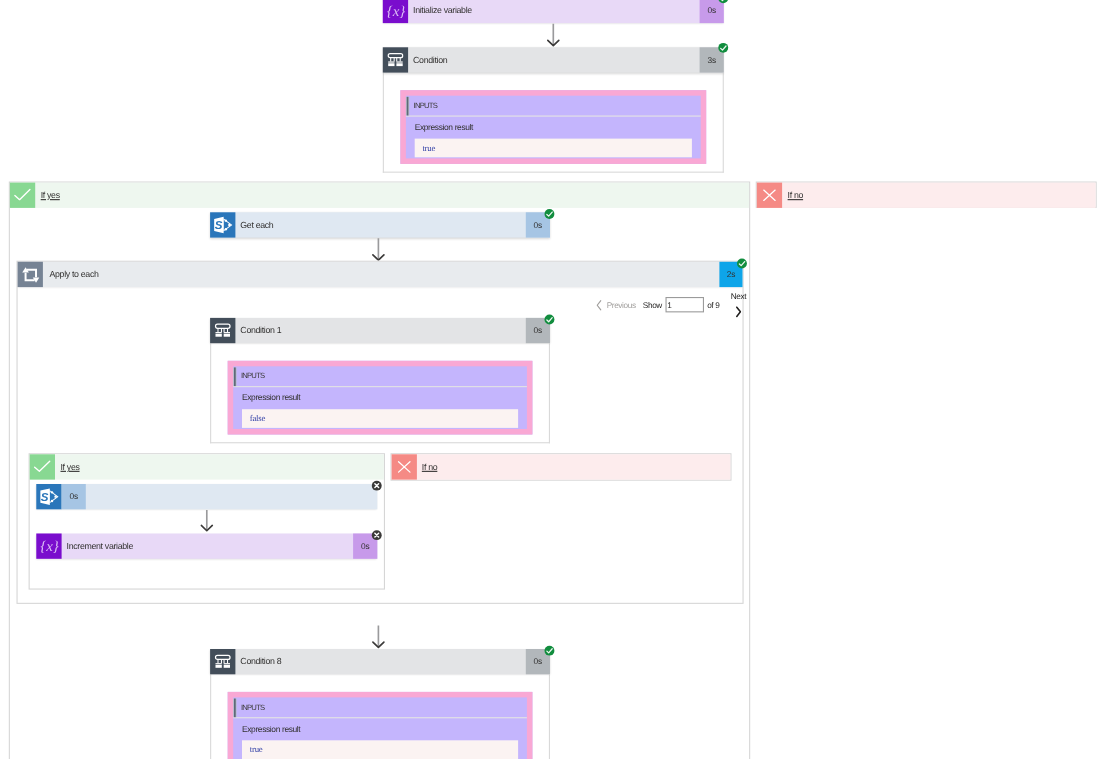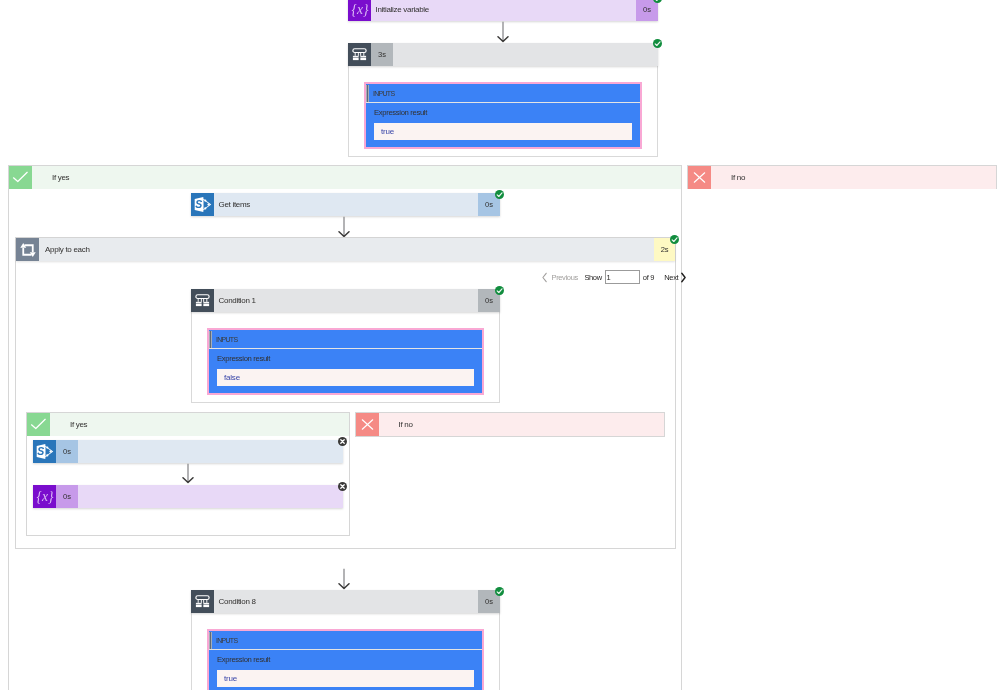--- a/index.html
+++ b/index.html
@@ -15,55 +15,55 @@
               font-size:8px;letter-spacing:-0.3px;color:#323130;}
   .card-dur{flex:0 0 auto;display:flex;align-items:center;justify-content:center;
             width:22px;font-size:7.6px;letter-spacing:-0.1px;color:#323130;}
   .card-body{background:#fff;border:1px solid #d9d9d9;border-top:none;box-sizing:border-box;padding:16px 15px 0 15px;overflow:hidden;}
 
   .badge{position:absolute;width:9px;height:9px;border-radius:50%;
          display:flex;align-items:center;justify-content:center;z-index:6;}
   .badge svg{display:block;}
 
   
-  .inputs-box{border:2px solid #f9a8d4;background:#3b82f6;box-sizing:border-box;}
+  .inputs-box{border:5px solid #f9a8d4;background:#c4b5fd;box-sizing:border-box;}
   .inputs-hdr{height:18px;display:flex;align-items:center;border-bottom:1px solid #e4e4e4;
               position:relative;padding-left:7px;}
   .inputs-hdr:before{content:"";position:absolute;left:0px;top:0.8px;bottom:-0.2px;width:3px;background:linear-gradient(to right,#b5bcc4 0%,#b5bcc4 12%,#5e6a78 38%,#5e6a78 62%,#b5bcc4 88%,#b5bcc4 100%);}
   .inputs-hdr span{font-size:7px;letter-spacing:-0.72px;color:#3b3a39;}
   .field-label{font-size:7.7px;letter-spacing:-0.35px;color:#323130;padding:3px 0 0 8px;line-height:13px;}
   .field-value{background:#fbf3f2;height:17px;display:flex;align-items:center;margin:4px 8px 0 8px;
-               padding-left:7px;font-size:8px;letter-spacing:-0.2px;color:#3845a8;}
+               padding-left:7px;font-size:8px;letter-spacing:-0.2px;color:#3845a8;font-family:Liberation Serif, serif;}
 
   
   .scope{position:absolute;box-sizing:border-box;border:1px solid #d6d6d6;background:#fff;}
   .scope-head{height:23px;display:flex;align-items:stretch;}
   .scope-ico{width:23px;height:23px;flex:0 0 23px;display:flex;align-items:center;justify-content:center;}
-  .scope-lbl{flex:1 1 auto;display:flex;align-items:center;padding-left:20px;font-size:8px;letter-spacing:-0.3px;color:#323130;}
+  .scope-lbl{flex:1 1 auto;display:flex;align-items:center;padding-left:5px;font-size:8px;letter-spacing:-0.3px;color:#323130;text-decoration:underline;}
 
   
   .loop{position:absolute;box-sizing:border-box;border:1px solid #d6d6d6;background:#fff;}
   .loop-head{height:23px;display:flex;align-items:stretch;background:#e8ebee;
              box-shadow:0 1px 2px 0 rgba(0,0,0,.12);position:relative;}
   .loop-ico{width:23px;height:23px;flex:0 0 23px;display:flex;align-items:center;justify-content:center;background:#768394;}
   .loop-lbl{flex:1 1 auto;display:flex;align-items:center;padding-left:6px;font-size:8px;letter-spacing:-0.3px;color:#323130;}
   .loop-dur{flex:0 0 auto;width:21px;display:flex;align-items:center;justify-content:center;
-            font-size:7.6px;letter-spacing:-0.15px;color:#323130;background:#fef9c3;}
+            font-size:7.6px;letter-spacing:-0.15px;color:#323130;background:#0ea5e9;}
 
   
   .pager{position:absolute;display:flex;align-items:center;
          font-size:7.5px;letter-spacing:-0.35px;color:#201f1e;height:14px;}
   .pager .prev{color:#a19f9d;display:flex;align-items:center;gap:4.5px;}
   .pager .next{color:#201f1e;display:flex;align-items:center;gap:3.2px;}
   .pager .show{margin-left:6.5px;}
   .pager input{width:35.7px;height:14px;margin-left:2.8px;border:1px solid #9b9b9b;
                font-size:7.5px;letter-spacing:-0.35px;font-family:inherit;padding:0 1px;color:#201f1e;
                box-sizing:border-box;background:#fff;outline:none;}
   .pager .of{margin-left:2.6px;}
-  .pager .next{margin-left:10.3px;}
+  .pager .next{margin-left:10.3px;flex-direction:column;}
 
   .arrow{position:absolute;}
 </style>
 </head>
 <body>
 
 <div class="card" style="left:348px;top:-2px;width:310px;">
   <div class="card-head" style="background:#e8d9f7;">
     <div class="card-icon" style="background:#7a0dcd;">
       <svg width="20" height="20" viewBox="0 0 20 20">
@@ -93,20 +93,21 @@
         <rect x="5.4" y="10.9" width="1.9" height="6.8" fill="#fff"></rect>
         <rect x="11.7" y="10.9" width="1.9" height="6.8" fill="#fff"></rect>
         <rect x="16.4" y="10.9" width="1.9" height="6.8" fill="#fff"></rect>
         <rect x="22.7" y="10.9" width="1.9" height="6.8" fill="#fff"></rect>
         <rect x="1.8" y="17.7" width="11.5" height="2.2" fill="#fff"></rect>
         <rect x="16.7" y="17.7" width="11.5" height="2.2" fill="#fff"></rect>
         <rect x="1.8" y="21" width="11.5" height="5.2" fill="#fff"></rect>
         <rect x="16.7" y="21" width="11.5" height="5.2" fill="#fff"></rect>
       </svg>
     </div>
+    <div class="card-title">Condition</div>
     <div class="card-dur" style="background:#b2b7bb;">3s</div>
   </div>
   <div class="card-body" style="height:91px;">
     <div class="inputs-box" style="height:67px;">
       <div class="inputs-hdr">
           <span>INPUTS</span>
         </div>
       <div class="field-label">Expression result</div>
       <div class="field-value">true</div>
     </div>
@@ -146,21 +147,21 @@
       <svg width="23" height="23" viewBox="0 0 46 46">
         <path d="M24 11 L40.5 23 L24 35 Z" fill="#fff"></path>
         <path d="M24.6 13.2 L37.3 23 L24.6 32.8 Z" fill="#2a76ba"></path>
         <circle cx="28.6" cy="15.2" r="2.2" fill="#fff"></circle>
         <circle cx="28.6" cy="30.8" r="2.2" fill="#fff"></circle>
         <circle cx="35" cy="23" r="2.2" fill="#fff"></circle>
         <path d="M7.4 12 L24.6 8 L24.6 38 L7.4 34 Z" fill="#fff"></path>
         <text x="15.3" y="30.3" font-family="'Liberation Sans',sans-serif" font-size="21" font-weight="bold" font-style="italic" fill="#2a76ba" text-anchor="middle">S</text>
       </svg>
     </div>
-    <div class="card-title">Get items</div>
+    <div class="card-title">Get each</div>
     <div class="card-dur" style="background:#a6c5e4;">0s</div>
   </div>
   <div class="badge" style="left:303.9px;top:-3.3px;background:#118d3e;">
     <svg width="9" height="9" viewBox="0 0 18 18">
         <path d="M4.3 9.9 L7.6 13 L14 5.6" stroke="#fff" stroke-width="2.3" fill="none" stroke-linecap="round" stroke-linejoin="round" opacity="0.92"></path>
       </svg>
   </div>
 </div>
 
 <svg class="arrow" style="left:338px;top:216px;" width="13" height="22">
@@ -289,20 +290,21 @@
   <path d="M1 14.7 L6 19.5 L11 14.7" stroke="#3b3a39" stroke-width="1.5" fill="none" stroke-linecap="round" stroke-linejoin="round"></path>
 </svg>
 
 <div class="card" style="left:33px;top:485px;width:310px;">
   <div class="card-head" style="background:#e8d9f7;">
     <div class="card-icon" style="background:#7a0dcd;">
       <svg width="20" height="20" viewBox="0 0 20 20">
           <text x="10" y="14.1" font-family="'Liberation Serif',serif" font-size="13.6" font-style="italic" fill="#dcbdf5" text-anchor="middle">{x}</text>
         </svg>
     </div>
+    <div class="card-title">Increment variable</div>
     <div class="card-dur" style="background:#c79aea;">0s</div>
   </div>
   <div class="badge" style="left:304.7px;top:-2.9px;background:#3b3a39;">
     <svg width="9" height="9" viewBox="0 0 18 18">
         <path d="M5.6 5.6 L12.4 12.4 M12.4 5.6 L5.6 12.4" stroke="#fff" stroke-width="2.6" fill="none" stroke-linecap="round"></path>
       </svg>
   </div>
 </div>
 
 <svg class="arrow" style="left:338px;top:568px;" width="13" height="22">

